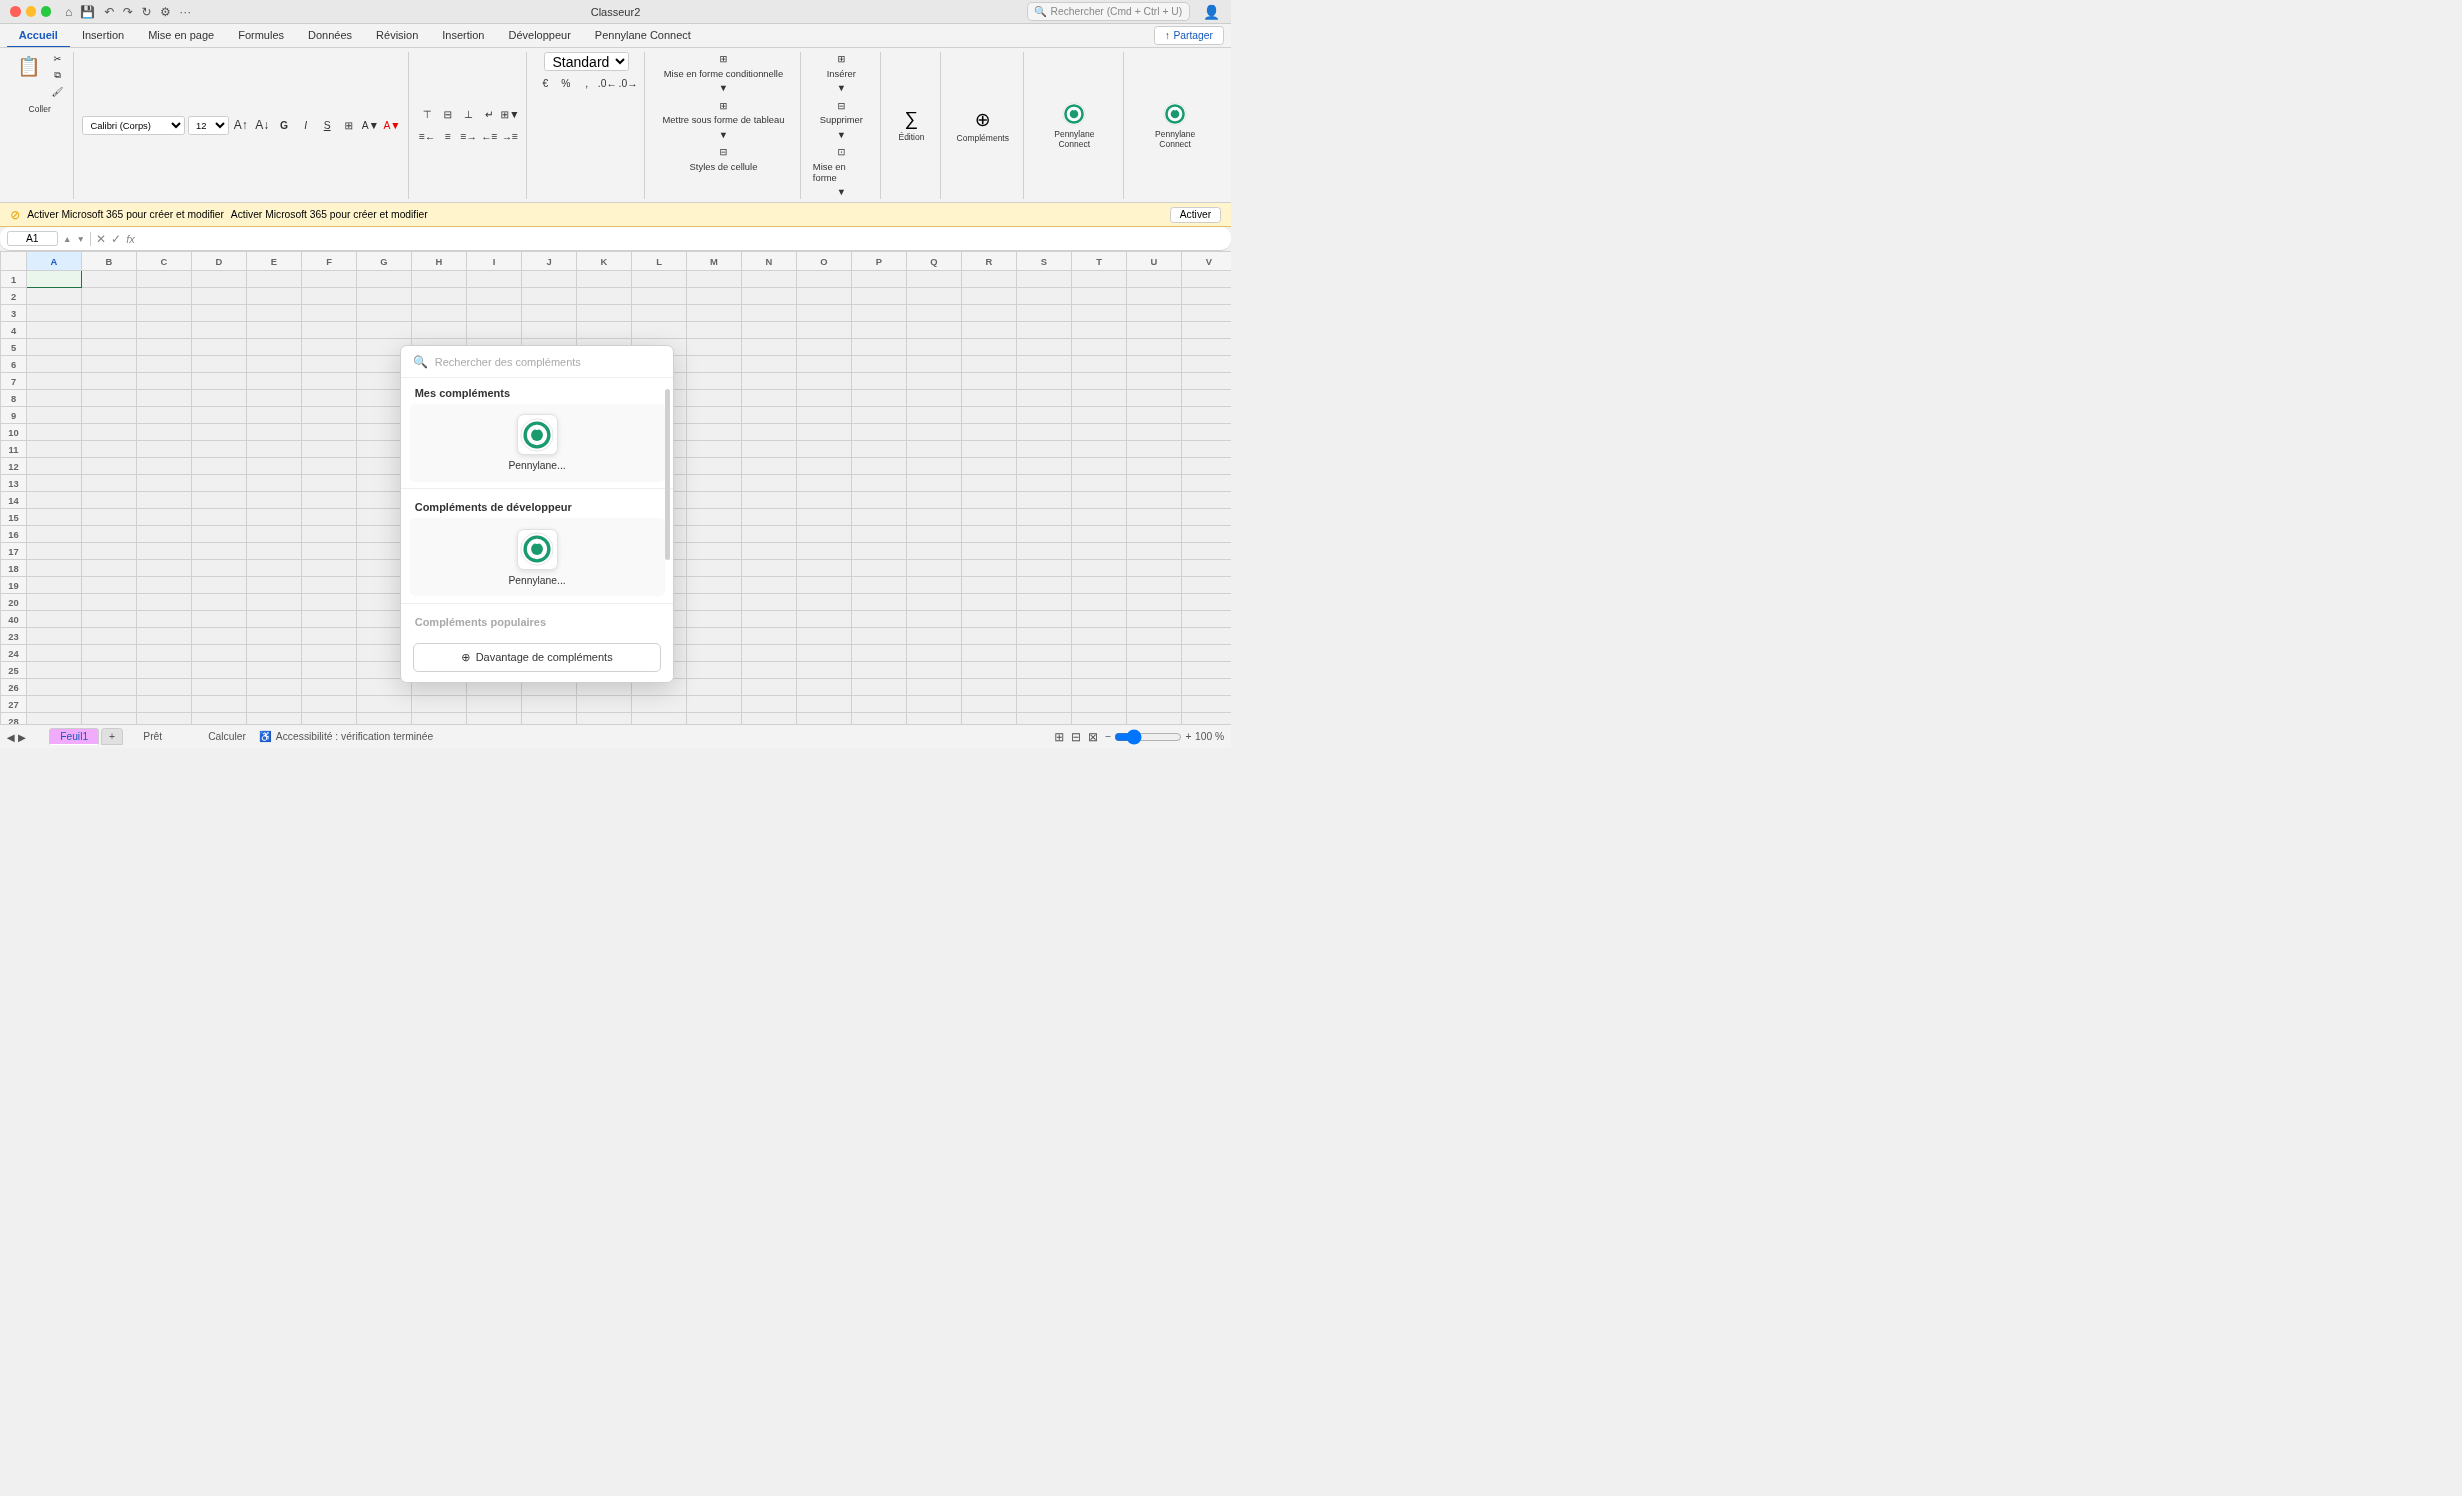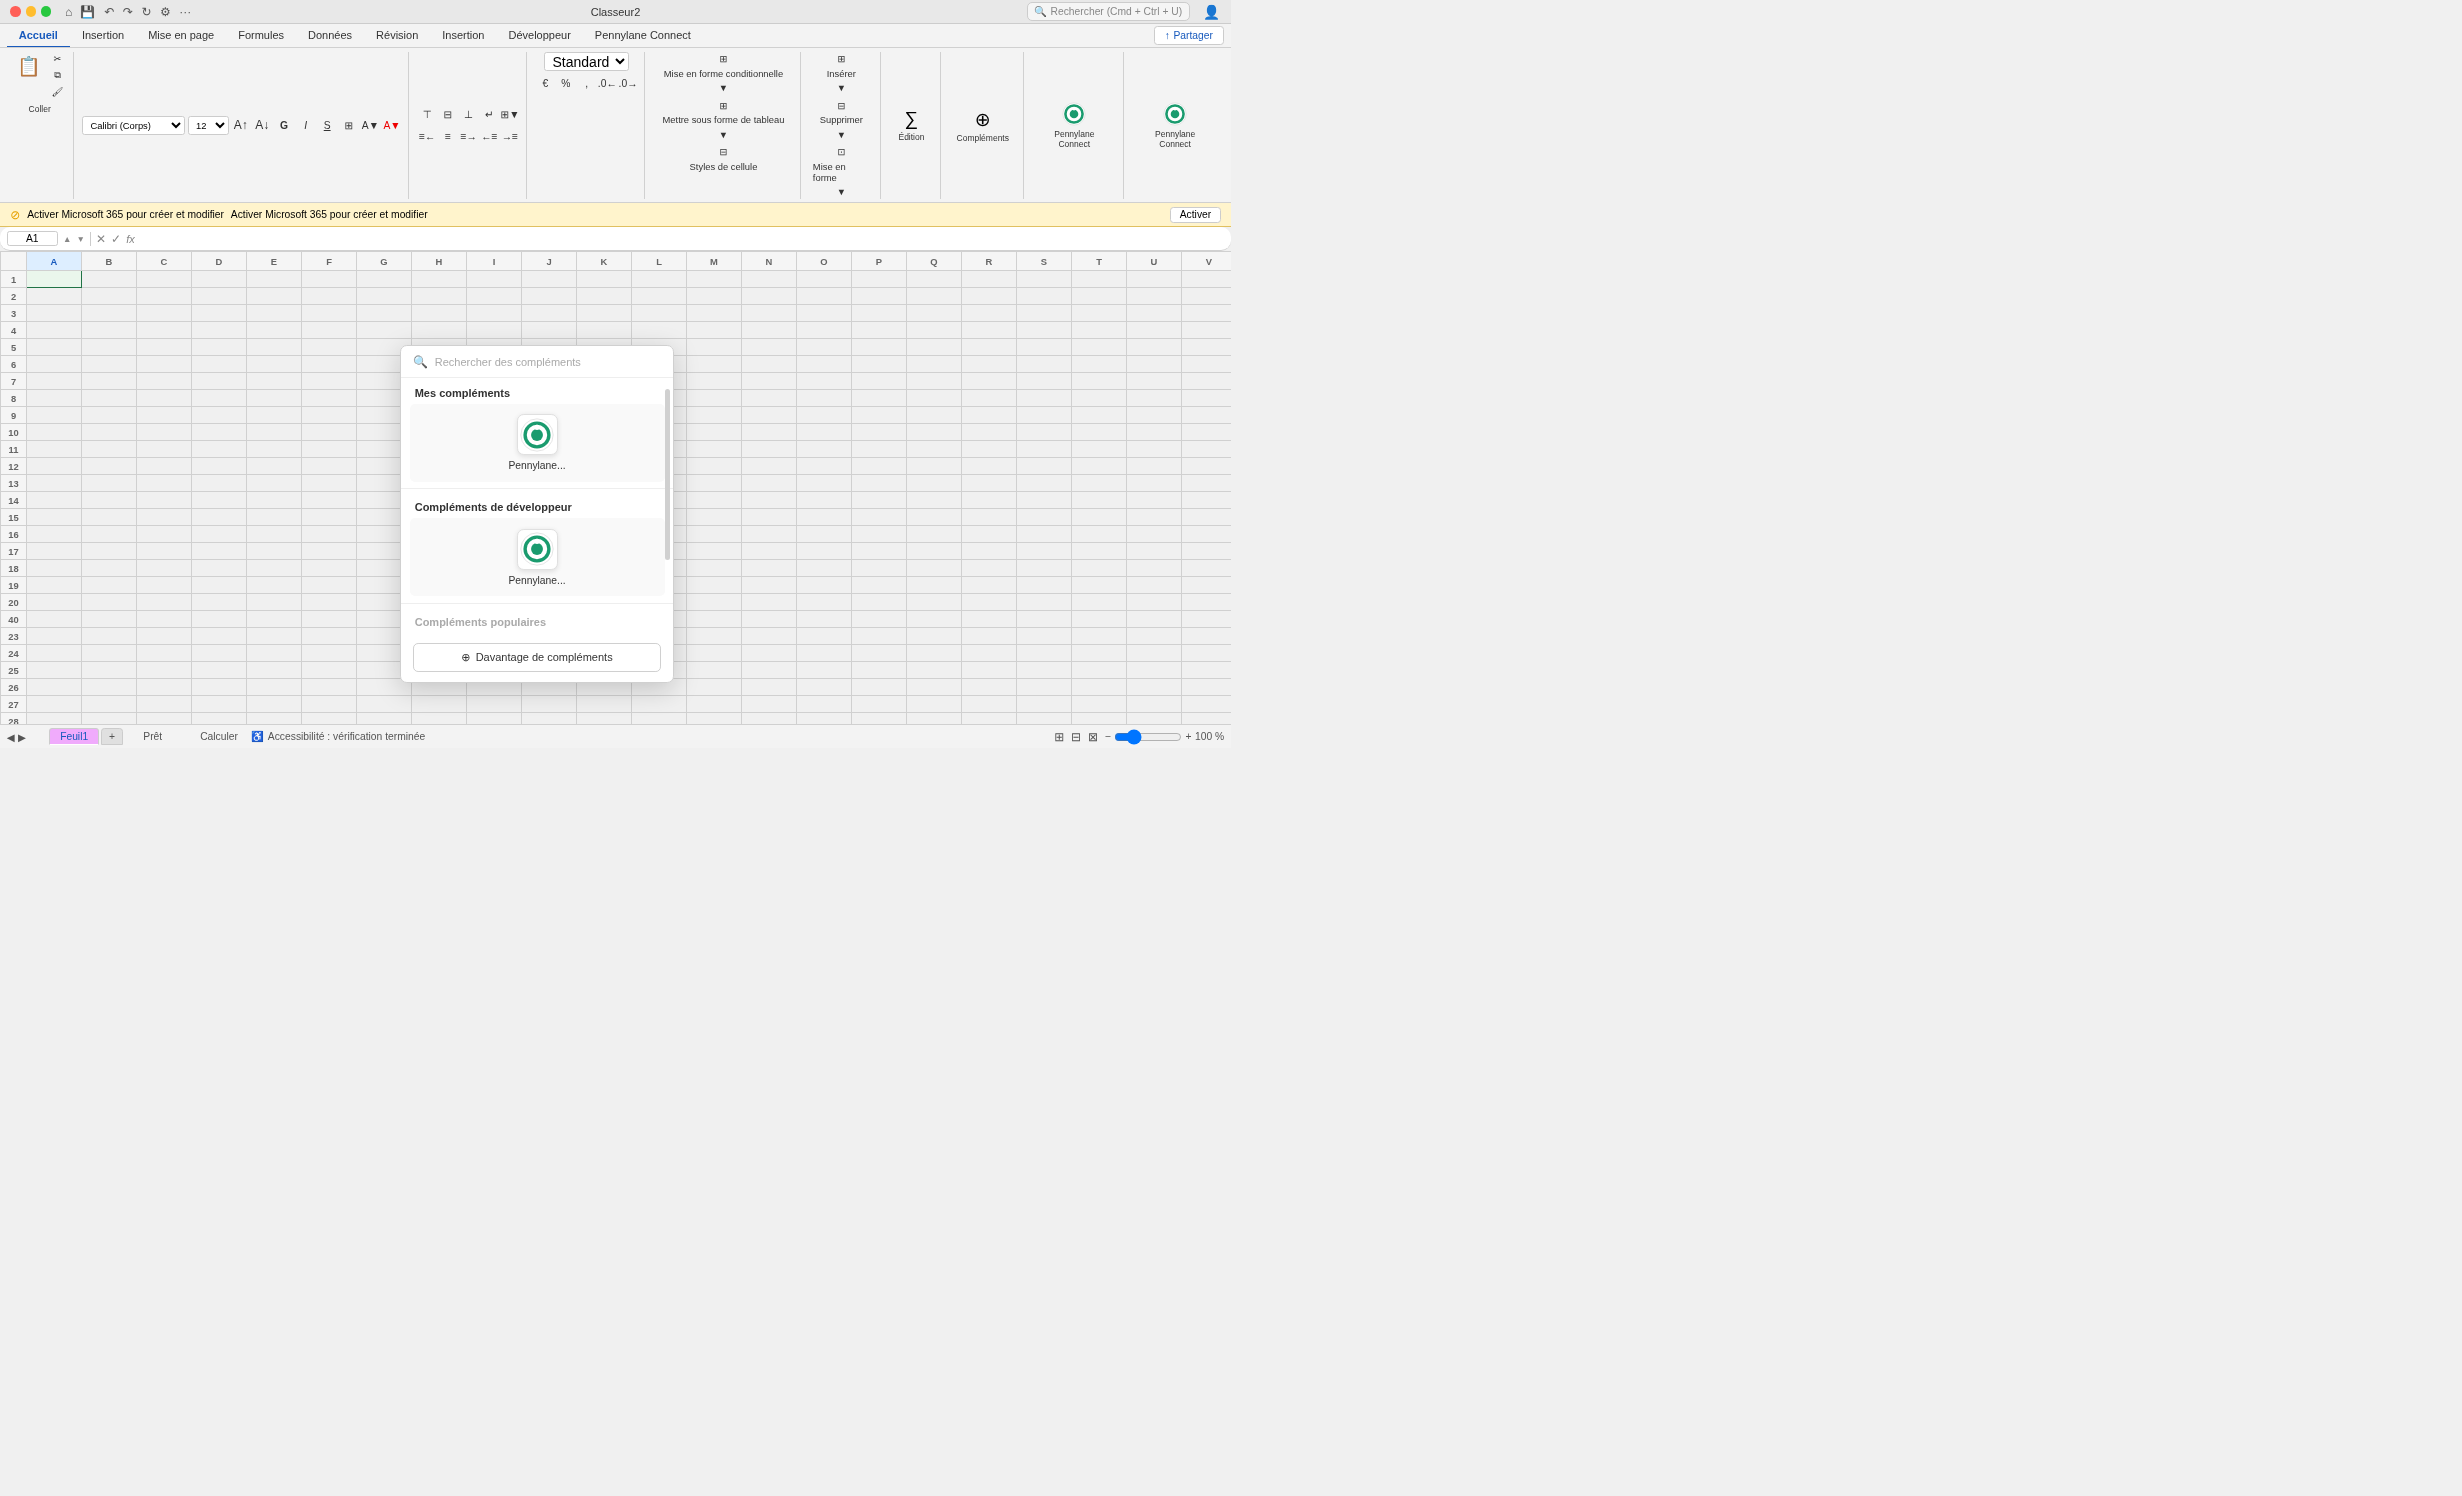--- a/index.html
+++ b/index.html
@@ -1381,21 +1381,21 @@
 
     <span style="margin-right:3.4px;">◀</span>
     <span style="margin-right:6.8px;">▶</span>
 
     <div class="sheet-tabs">
       <div class="sheet-tab active">Feuil1</div>
       <div class="sheet-tab" style="padding:1.7px 6.8px;">+</div>
     </div>
 
     <span style="margin-left:20.5px;">Prêt</span>
-    <span style="margin-left:22px;padding-left:16px;">Calculer</span>
+    <span style="margin-left:30px;padding-left:16px;">Calculer</span>
     <span style="margin-left:13.7px;">♿</span>
     <span style="margin-left:3.4px;">Accessibilité : vérification terminée</span>
 
     <div class="bottom-right">
 
       <span style="font-size:12px;">⊞</span>
       <span style="font-size:12px;">⊟</span>
       <span style="font-size:12px;">⊠</span>
 
       <div class="zoom-control">

